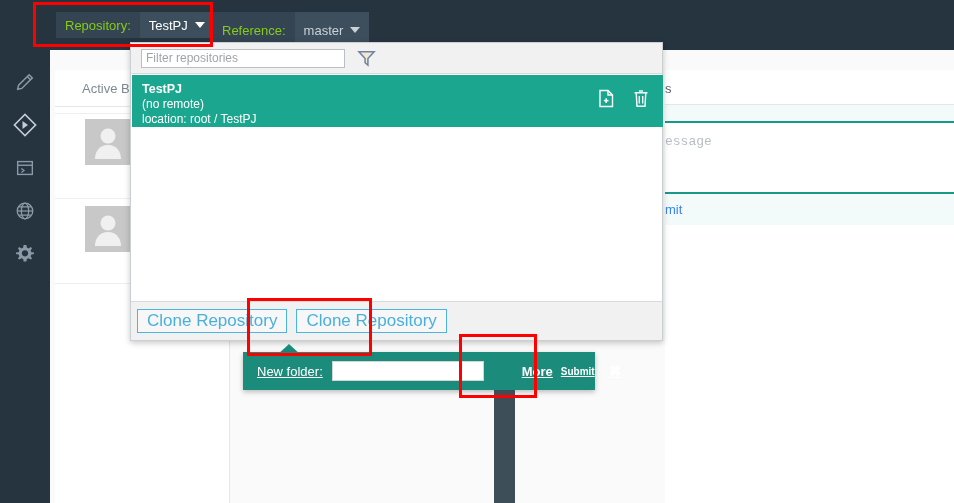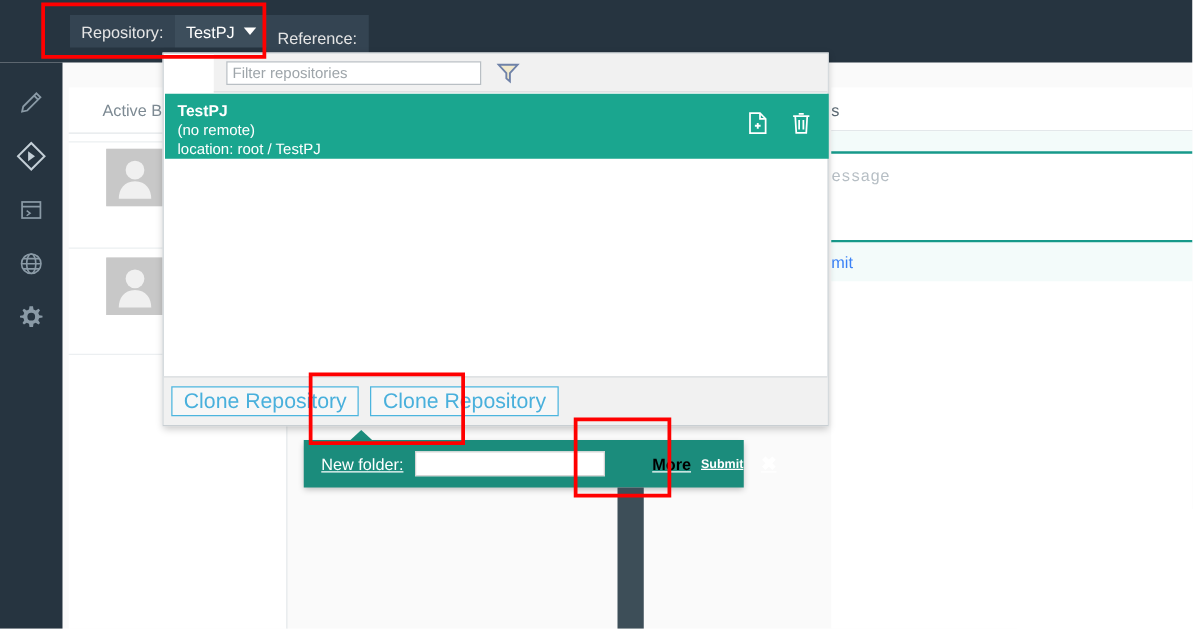--- a/index.html
+++ b/index.html
@@ -14,21 +14,21 @@
   
   .topbar {
     position: absolute; left: 0; top: 0; width: 954px; height: 50px;
     background: #263440;
   }
   .repo-group {
     position: absolute; left: 56px; top: 12px; height: 26px;
     display: flex; align-items: stretch;
   }
   .lbl-chip {
-    background: #344452; color: #e5e5e5;
+    background: #344452; color: #84cc16;
     font-size: 13px; padding: 0 9px; display: flex; align-items: center;
     white-space: nowrap;
   }
   .val-chip {
     background: #3d4e5c; color: #ffffff;
     font-size: 13px; padding: 0 9px; display: flex; align-items: center; gap: 7px;
     white-space: nowrap;
   }
   .ref-group {
     position: absolute; left: 213px; top: 12px; height: 36px;
@@ -88,21 +88,21 @@
   .rc-commit { position: absolute; font-size: 13px; color: #3b82f6; }
 
   
   .panel {
     position: absolute; left: 130px; top: 42px; width: 533px; height: 299px;
     background: #ffffff; border: 1px solid #c9cfd3;
     box-shadow: 0 2px 6px rgba(0,0,0,.22);
   }
   .panel-head {
     height: 31px; background: #f1f1f1; border-bottom: 1px solid #d7dbde;
-    display: flex; align-items: center; padding: 0 10px; gap: 12px; margin-left: 40px;
+    display: flex; align-items: center; padding: 0 10px; gap: 12px;
   }
   .filter-input {
     width: 204px; height: 19px; background: #ffffff;
     border: 1px solid #b9bfc4; font-size: 12px; color: #555;
     padding: 0 4px; font-family: "Liberation Sans", sans-serif;
   }
   .filter-input::placeholder { color: #9ea5aa; }
   .funnel svg { display: block; }
 
   .repo-item {
@@ -138,21 +138,21 @@
     background: #1b8c7c; color: #ffffff;
     display: flex; align-items: center; padding: 0 14px; gap: 0;
     box-shadow: 0 2px 5px rgba(0,0,0,.25);
     text-decoration: underline;
   }
   .nf-label { font-size: 13px; margin-right: 9px; white-space: nowrap; }
   .nf-input {
     width: 152px; height: 20px; background: #ffffff; border: 1px solid #d5d5d5;
     font-size: 13px; padding: 0 4px; font-family: "Liberation Sans", sans-serif;
   }
-  .nf-more { font-size: 13px; font-weight: bold; margin-left: 38px; color: #000000; text-align: center; }
+  .nf-more { font-size: 13px; font-weight: bold; margin-left: 38px; color: #ffffff; text-align: center; }
   .nf-submit { font-size: 10px; font-weight: bold; margin-left: 8px; color: #ffffff; }
   .nf-close { font-size: 15px; font-weight: bold; margin-left: 14px; color: #ffffff; }
 
   
   .bottom-bar {
     position: absolute; left: 494px; top: 390px; width: 21px; height: 113px;
     background: #3d4e58;
   }
 
   
@@ -248,20 +248,24 @@
   <div class="topbar">
     <div class="repo-group">
       <div class="lbl-chip">Repository:</div>
       <div class="val-chip">
         <span>TestPJ</span>
         <span class="caret"></span>
       </div>
     </div>
     <div class="ref-group">
       <div class="lbl-chip">Reference:</div>
+      <div class="val-chip">
+        <span>master</span>
+        <span class="caret"></span>
+      </div>
     </div>
   </div>
 
   <div class="panel">
     <div class="panel-head">
       <input class="filter-input" type="text" placeholder="Filter repositories" style="">
       <span class="funnel">
         <svg width="19" height="18" viewBox="0 0 20 19" fill="none" stroke="#6f82a8" stroke-width="1.6">
           <path d="M2 3 L18 3 L11.5 10 L11.5 17 L8.5 14.5 L8.5 10 Z" fill="#f2d98a" fill-opacity="0.35"></path>
         </svg>

